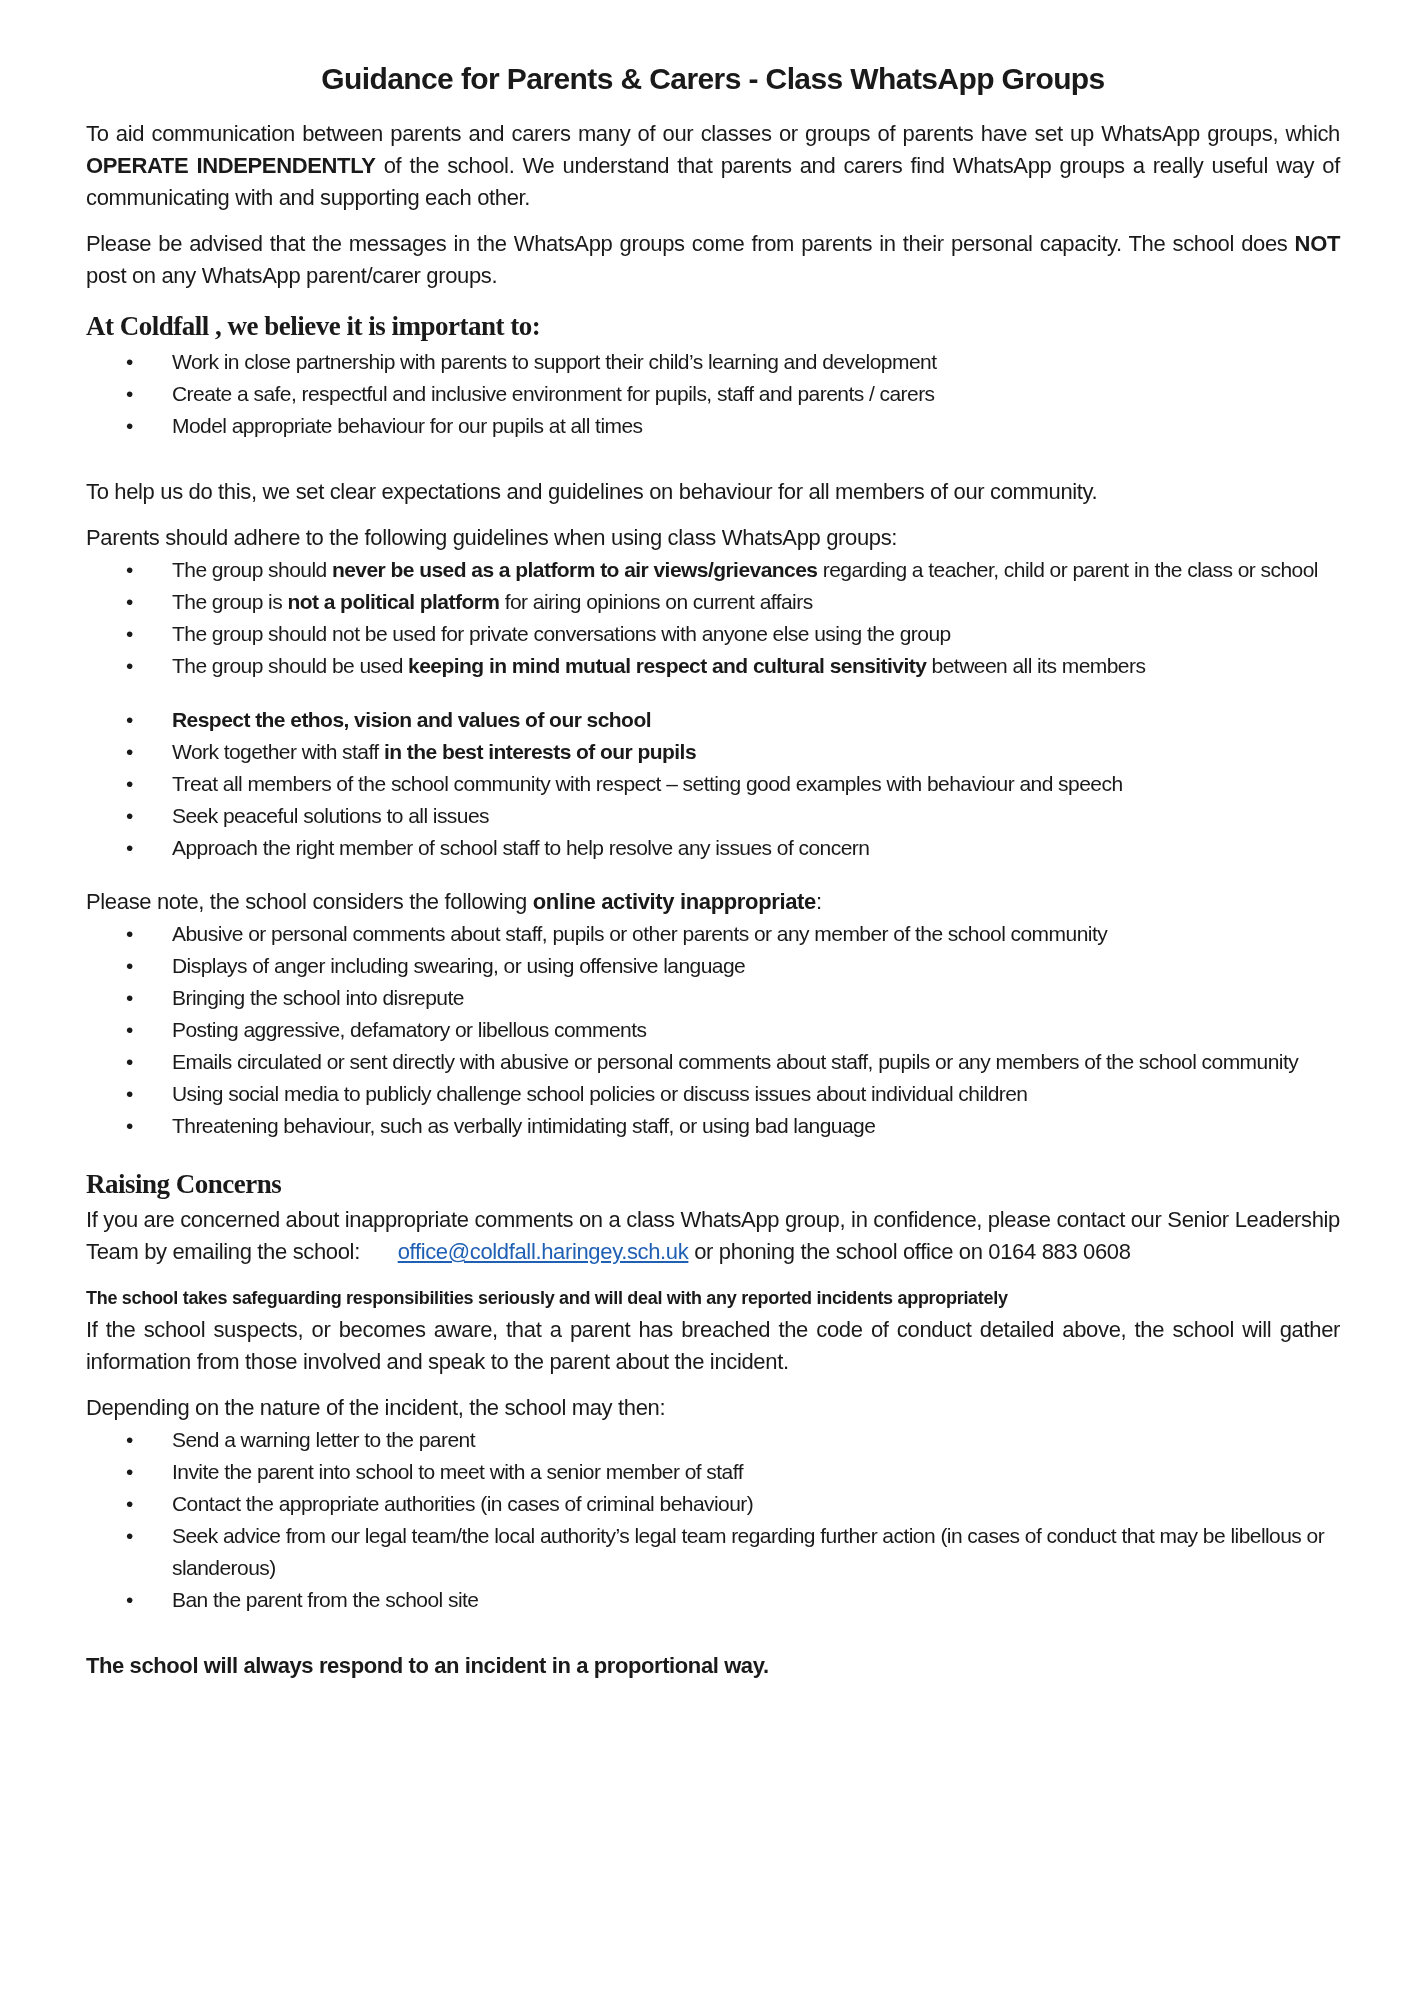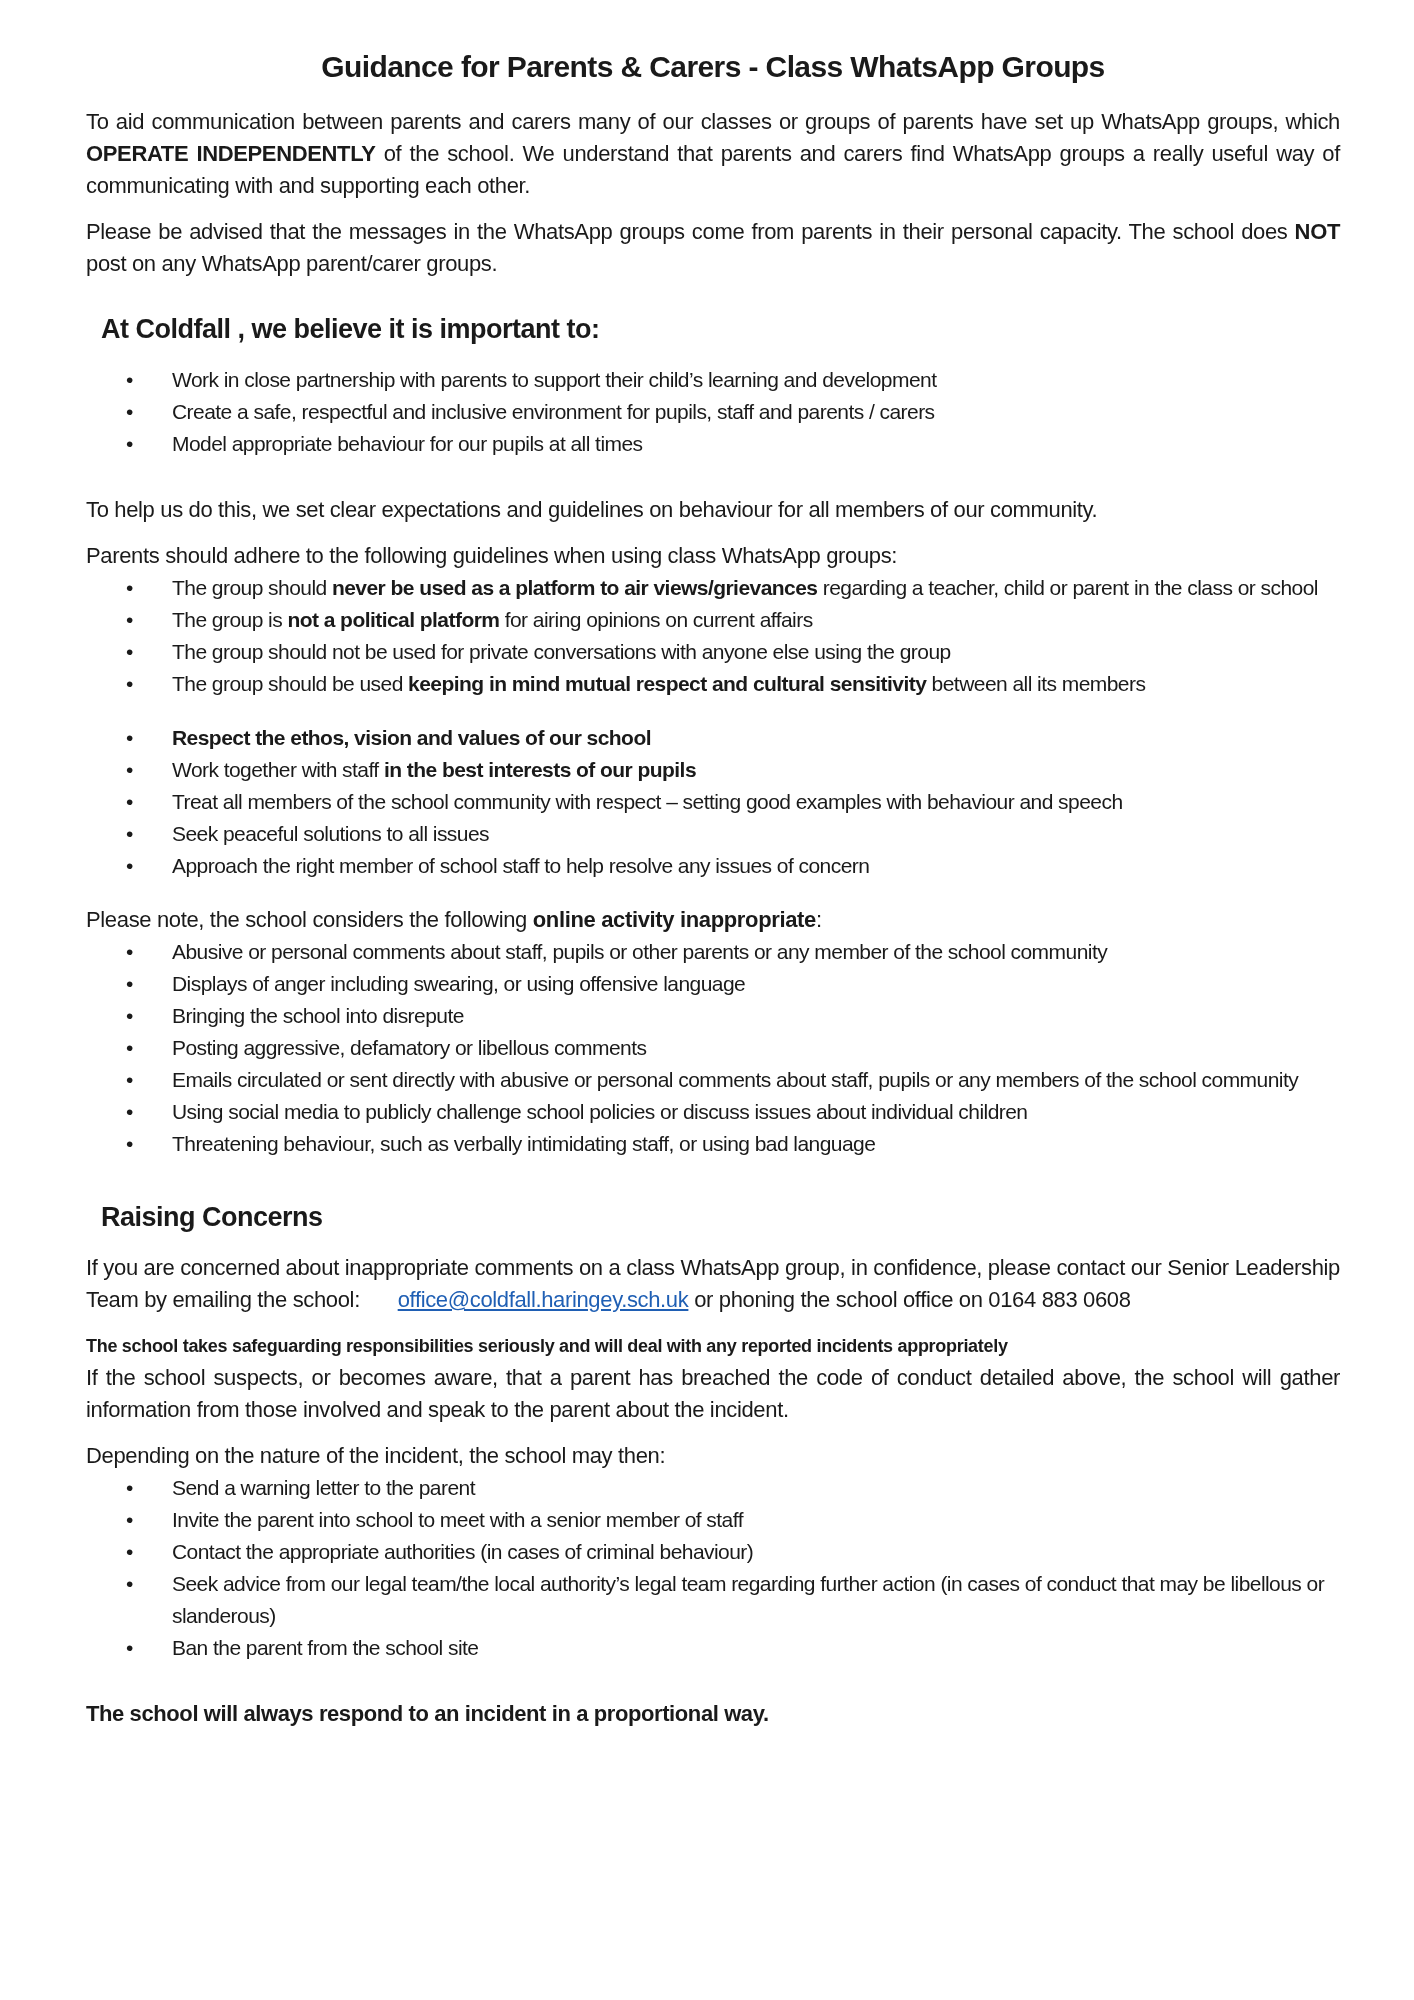--- a/index.html
+++ b/index.html
@@ -1,25 +1,25 @@
 <!DOCTYPE html>
 <html><head>
 <meta charset="utf-8">
 <style>
   html, body { margin: 0; padding: 0; background: #ffffff; }
   body { width: 1414px; height: 2000px; position: relative; overflow: hidden;
          font-family: "Liberation Sans", sans-serif; color: #1a1a1a; }
-  .page { position: absolute; left: 86px; top: 42px; width: 1254px; }
+  .page { position: absolute; left: 86px; top: 54px; width: 1254px; }
   .title { text-align: center; font-weight: bold; font-size: 30px; letter-spacing: -0.6px; margin: 8px 0 22px 0; }
   p { margin: 0; font-size: 22px; line-height: 32px; letter-spacing: -0.35px; }
   .just { text-align: justify; }
   .gap-s { height: 14px; }
   .gap-m { height: 22px; }
   .gap-l { height: 34px; }
-  h2 { margin: 15px; font-size: 27px; font-weight: bold; line-height: 40px; letter-spacing: -0.5px; }
+  h2 { margin: 0; font-size: 27px; font-weight: bold; line-height: 40px; letter-spacing: -0.5px; font-family: Liberation Serif, serif; }
   h3 { margin: 0; font-size: 18px; font-weight: bold; line-height: 32px; letter-spacing: -0.3px; }
   ul { list-style: none; margin: 0; padding: 0; }
   li { position: relative; padding-left: 86px; font-size: 21px; line-height: 32px; letter-spacing: -0.55px; }
   li .bullet { position: absolute; left: 40px; top: 0; font-size: 21px; }
   b { font-weight: bold; }
   a.link { color: #1f5fb4; text-decoration: underline; margin-left: 32px; }
   .closing { font-weight: bold; font-size: 22px; line-height: 32px; letter-spacing: -0.4px; }
 </style>
 </head>
 <body>

